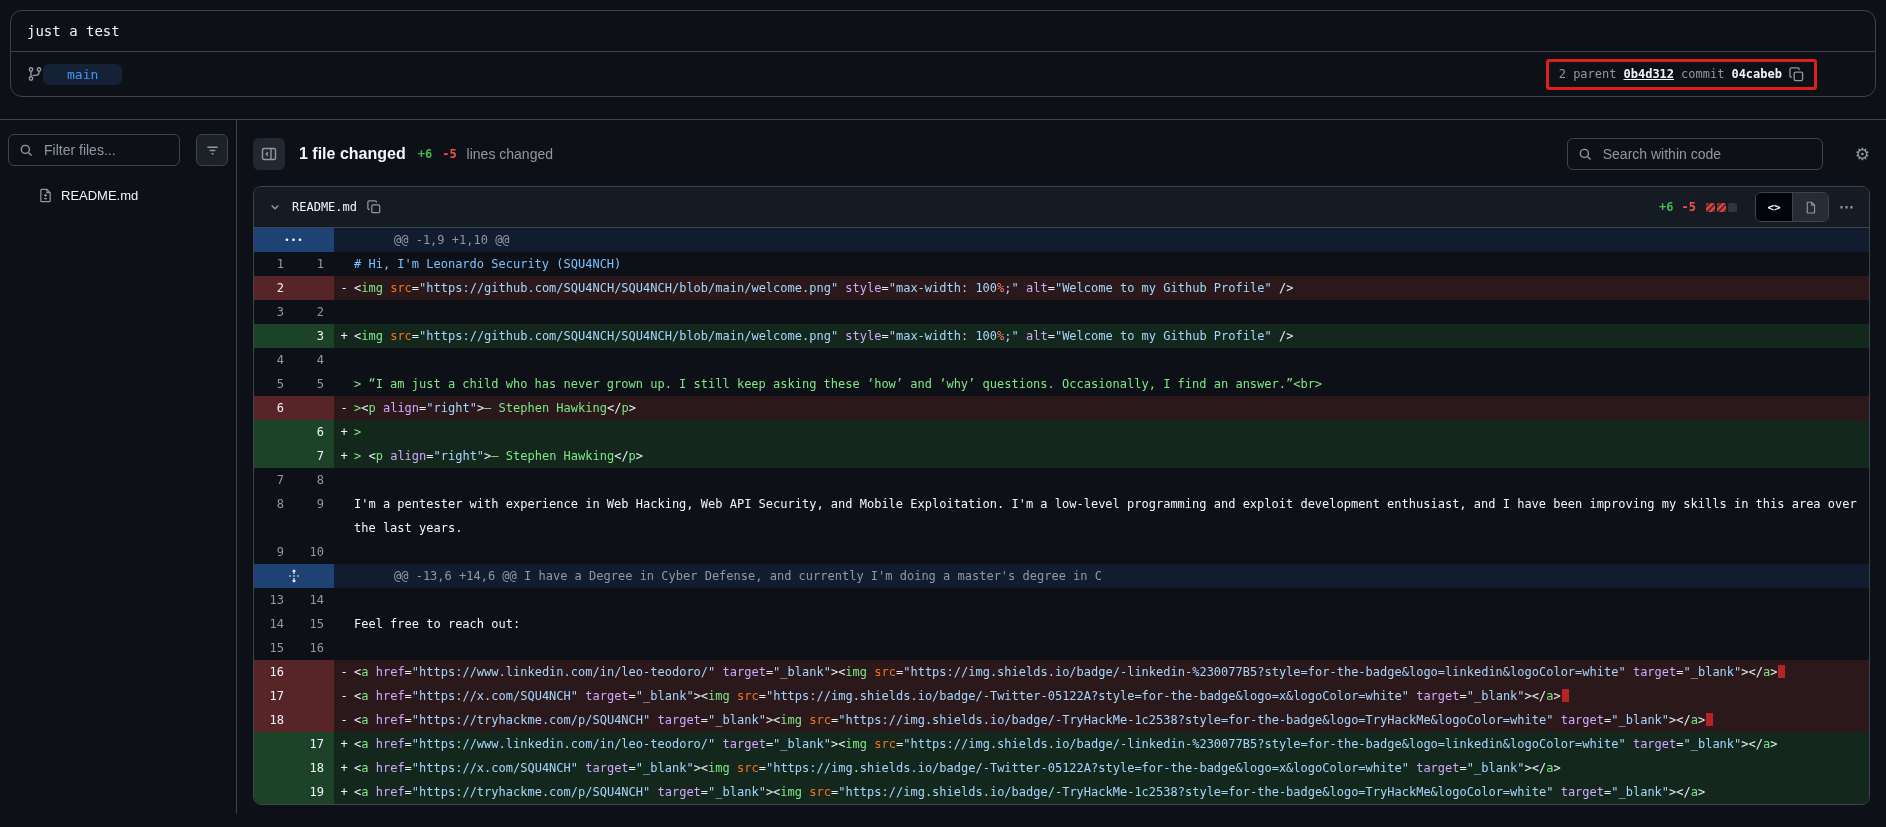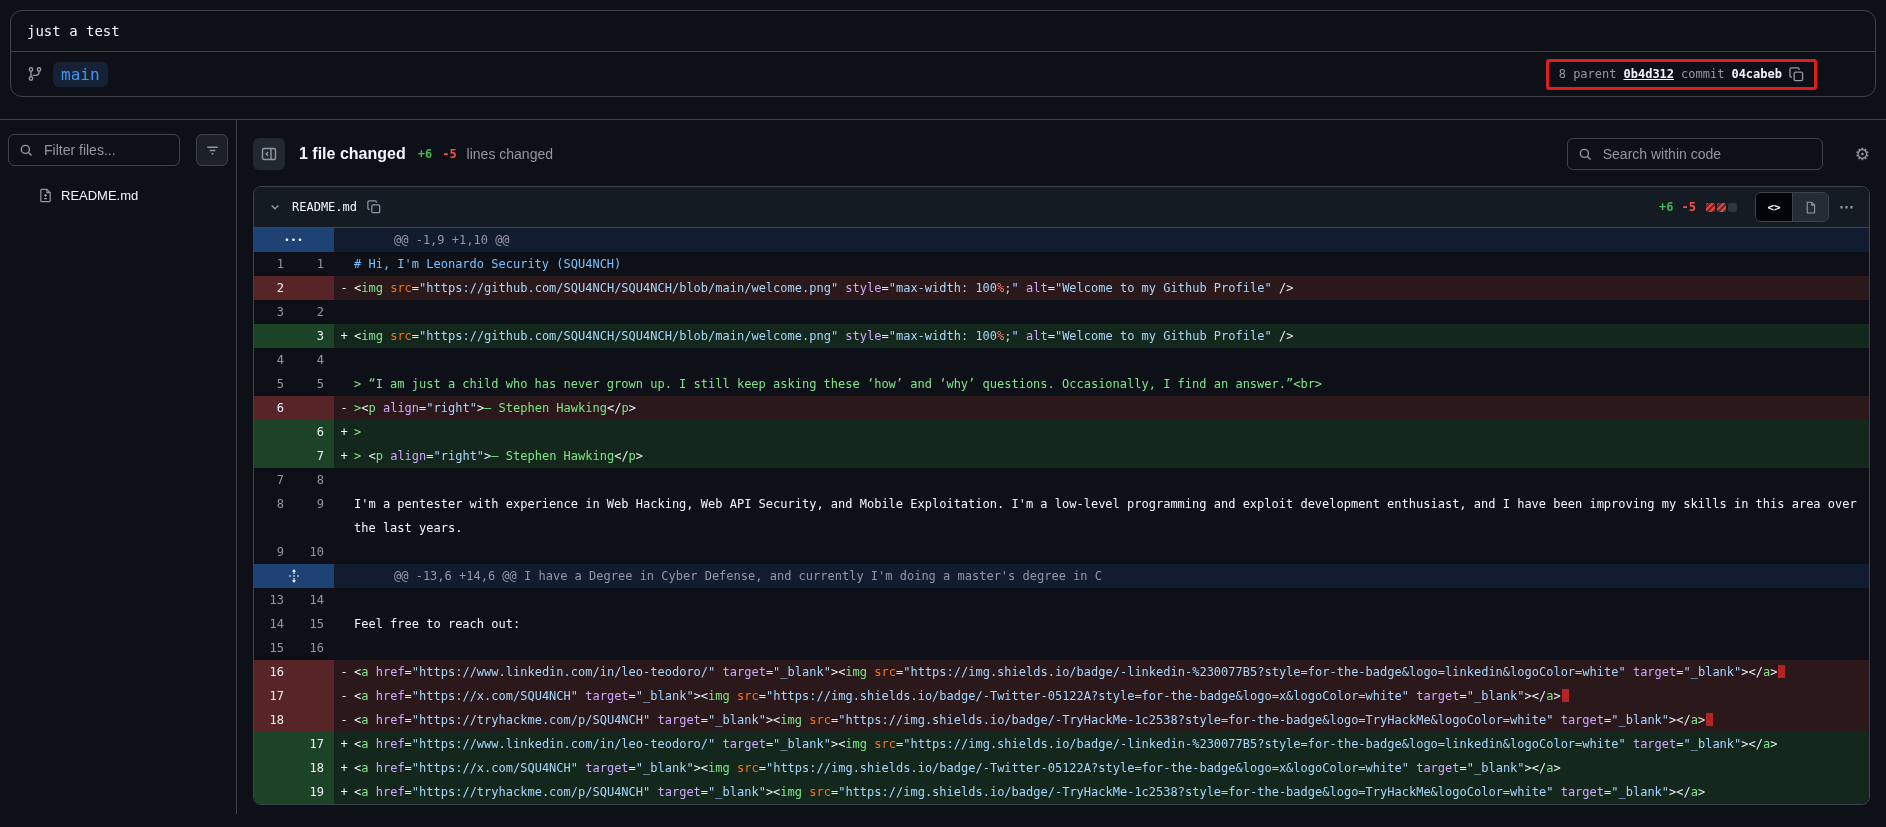--- a/index.html
+++ b/index.html
@@ -4,21 +4,21 @@
 <style>
   html,body{margin:0;padding:0;background:#0d1117;width:1886px;height:827px;overflow:hidden;}
   *{box-sizing:border-box;}
   body{font-family:"Liberation Sans",sans-serif;color:#f0f6fc;}
 
   
   .commit-box{margin:10px 10px 0 10px;border:1px solid #3d444d;border-radius:12px;background:#0d1117;}
   .commit-msg-row{padding:11px 16px;border-bottom:1px solid #3d444d;}
   .commit-msg{font-family:"DejaVu Sans Mono",monospace;font-size:14px;color:#f0f6fc;}
   .commit-meta-row{display:flex;align-items:center;padding:6px 16px;height:44px;}
-  .branch-chip{font-family:"DejaVu Sans Mono",monospace;font-size:16px;color:#4493f8;background:rgba(65,132,228,0.15);border-radius:6px;padding:3px 8px;margin-left:10px;cursor:pointer;}
+  .branch-chip{font-family:"DejaVu Sans Mono",monospace;font-size:13px;color:#4493f8;background:rgba(65,132,228,0.15);border-radius:6px;padding:3px 24px;cursor:pointer;}
   .meta-spacer{flex:1;}
   .red-annotation{display:flex;align-items:center;gap:7px;border:3px solid #e01e1e;border-radius:3px;padding:5px 10px;margin-right:42px;font-family:"DejaVu Sans Mono",monospace;font-size:12px;color:#9198a1;}
   .sha{color:#f0f6fc;font-weight:bold;}
   .sha.u{text-decoration:underline;cursor:pointer;}
 
   
   .split{display:flex;margin-top:22px;border-top:1px solid #3d444d;height:695px;align-items:stretch;}
   .sidebar{width:237px;flex:none;border-right:1px solid #3d444d;padding:14px 8px;}
   .filter-row{display:flex;gap:16px;}
   .filter-input{flex:1;display:flex;align-items:center;gap:8px;height:32px;border:1px solid #3d444d;border-radius:6px;padding:0 10px;background:#0d1117;cursor:text;}
@@ -91,21 +91,21 @@
         <svg width="16" height="16" viewBox="0 0 16 16" fill="none" stroke="#9198a1" stroke-width="1.4">
             <circle cx="4" cy="3.5" r="1.7"></circle>
             <circle cx="4" cy="12.5" r="1.7"></circle>
             <circle cx="12" cy="3.5" r="1.7"></circle>
             <path d="M4 5.2v5.6M12 5.2v1.1c0 1.9-1.4 3.1-3.3 3.1H5.7"></path>
           </svg>
       </span>
       <span class="branch-chip">main</span>
       <div class="meta-spacer"></div>
       <div class="red-annotation">
-        <span class="muted">8 parent</span>
+        <span class="muted">2 parent</span>
         <span class="sha u">0b4d312</span>
         <span class="muted">commit</span>
         <span class="sha">04cabeb</span>
         <span style="cursor:pointer;">
           <svg width="15" height="15" viewBox="0 0 16 16" fill="none" stroke="#9198a1" stroke-width="1.4">
               <rect x="5.5" y="5.5" width="9" height="9" rx="1.5"></rect>
               <path d="M3.2 10.8h-.7A1.5 1.5 0 011 9.3V2.5A1.5 1.5 0 012.5 1h6.8a1.5 1.5 0 011.5 1.5v.7"></path>
             </svg>
         </span>
       </div>

